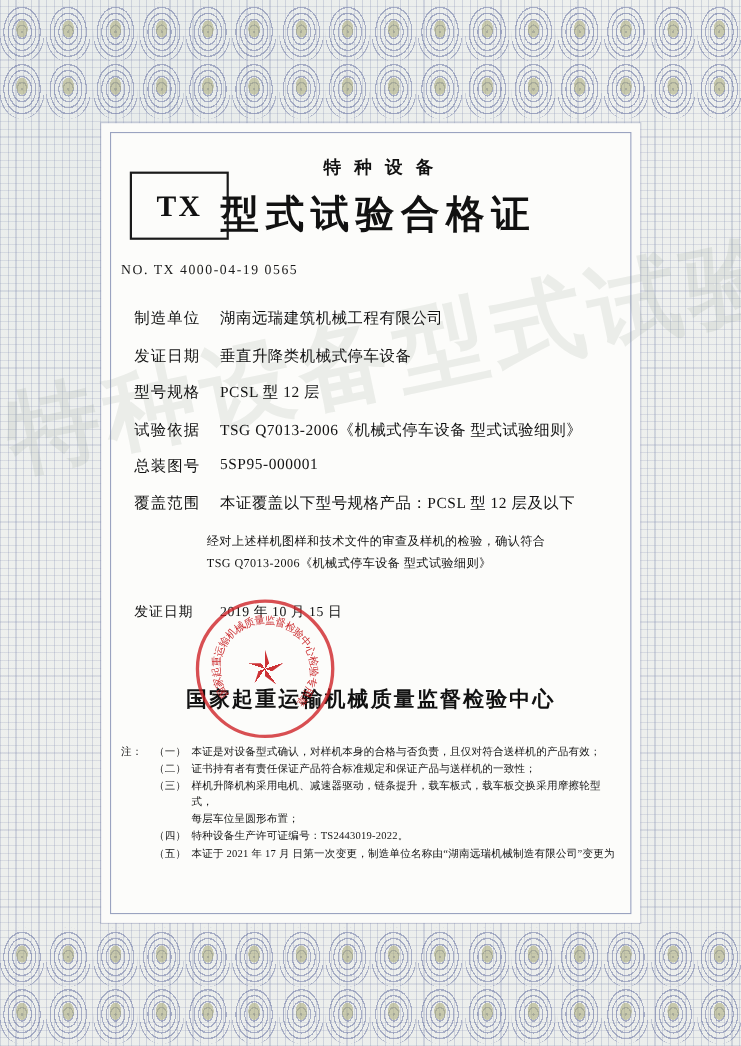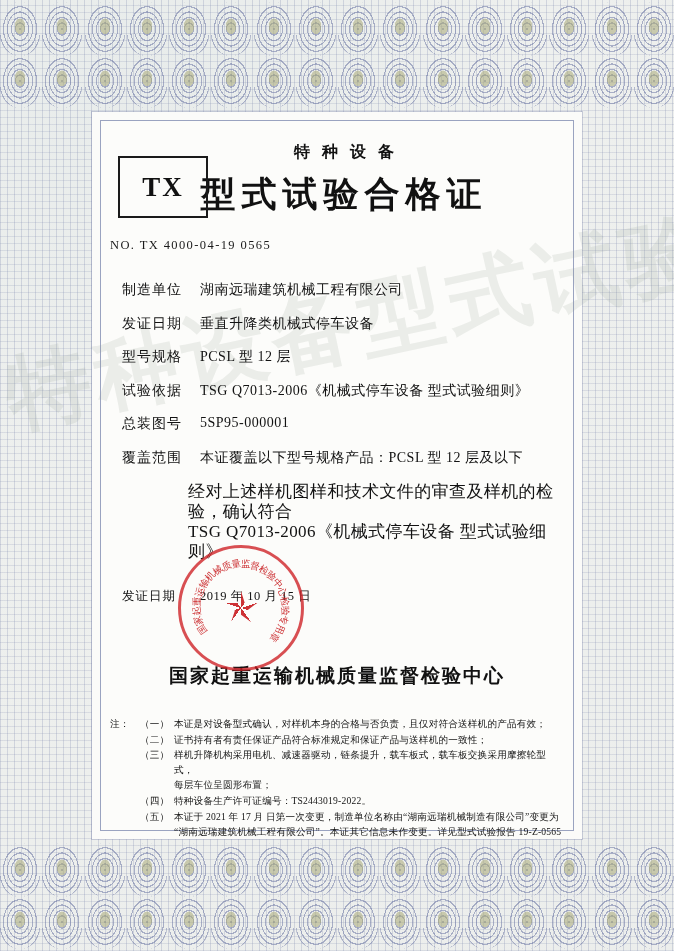--- a/index.html
+++ b/index.html
@@ -95,21 +95,21 @@
     margin-bottom:15.5px;
     font-size:14px;color:#121212;
   }
   .label{
     width:78px;flex:0 0 78px;
     letter-spacing:1px;
   }
   .value{flex:1;letter-spacing:.5px;}
   .para{
     margin-top:14px;padding-left:78px;
-    font-size:17px;line-height:20px;color:#121212;
+    font-size:11px;line-height:20px;color:#121212;
     letter-spacing:.4px;
   }
   .date-row{
     display:flex;align-items:center;
     margin-top:26px;padding-left:12px;
     font-size:12.5px;color:#121212;
   }
   .seal{
     position:absolute;
     left:178px;top:545px;
@@ -318,23 +318,20 @@
             <li>
               <div class="cont">每层车位呈圆形布置；</div>
             </li>
             <li>
               <div class="num">（四）</div>
               <div class="txt">特种设备生产许可证编号：TS2443019-2022。</div>
             </li>
             <li>
               <div class="num">（五）</div>
               <div class="txt">本证于 2021 年 17 月    日第一次变更，制造单位名称由“湖南远瑞机械制造有限公司”变更为</div>
-            </li>
-            <li>
-              <div class="cont">“湖南远瑞建筑机械工程有限公司”。本证其它信息未作变更。详见型式试验报告 19-Z-0565</div>
             </li>
           </ol>
         </div>
       </div>
     </div>
 
   </div>
 
   <div class="seal">
     <div class="seal-text">

